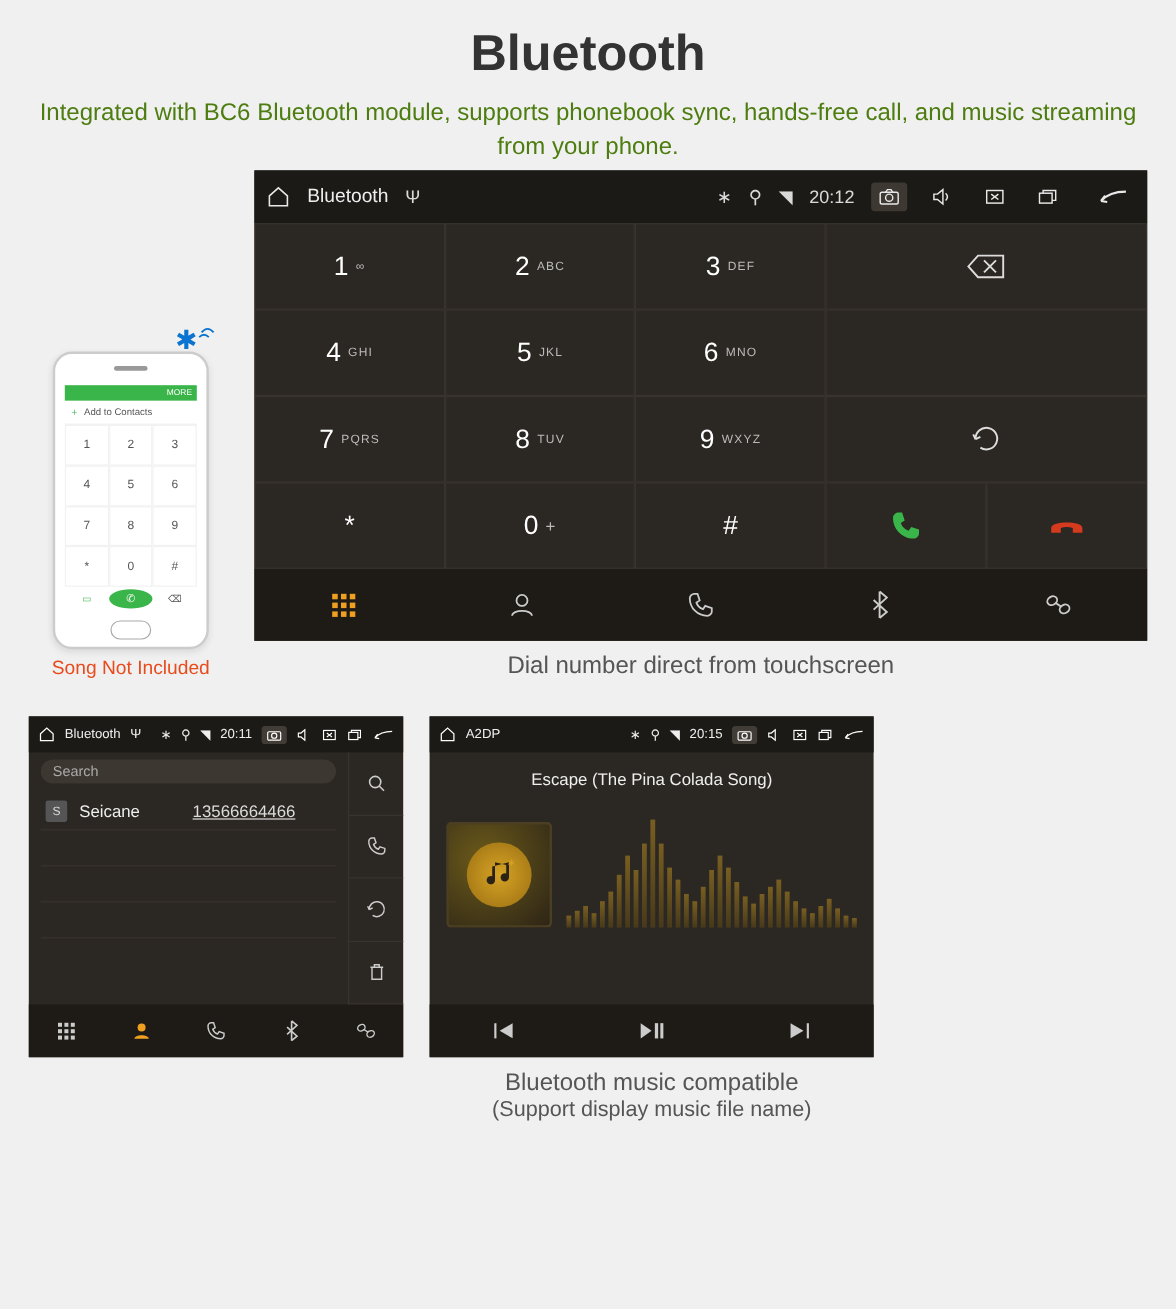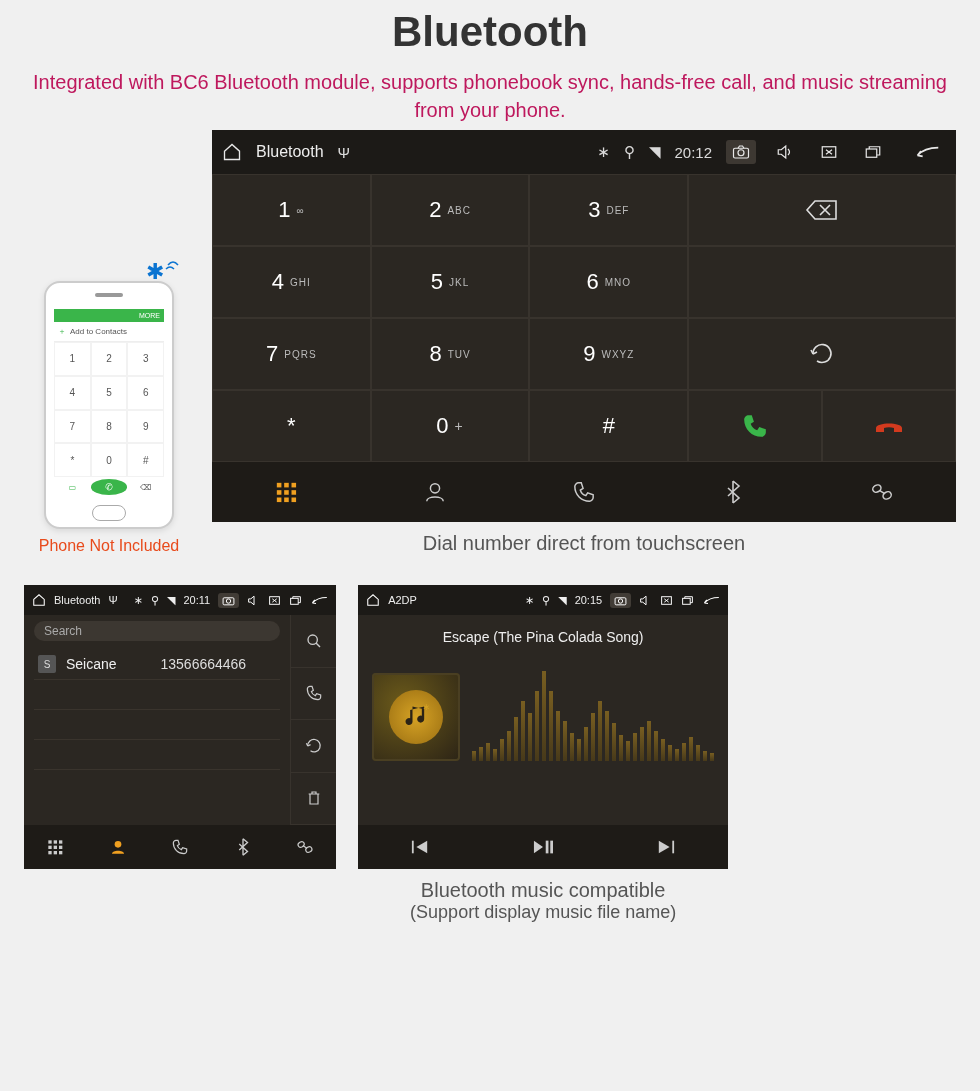--- a/index.html
+++ b/index.html
@@ -5,33 +5,33 @@
   * { box-sizing: border-box; margin: 0; padding: 0; }
   body {
     width: 980px;
     height: 1091px;
     background: #f0f0f0;
     font-family: Arial, Helvetica, sans-serif;
     color: #555;
     overflow: hidden;
   }
   .page {
-    padding: 8px 24px;
+    padding: 20px 24px;
   }
   .title {
     text-align: center;
     font-size: 42px;
     font-weight: bold;
     color: #333;
     margin-bottom: 12px;
   }
   .desc {
     text-align: center;
     font-size: 20px;
-    color: #be185d;
+    color: #4d7c0f;
     line-height: 1.4;
     margin-bottom: 6px;
   }
   .spec {
     text-align: center;
     font-size: 19px;
     color: #e84b1c;
     margin-bottom: 20px;
   }
   .spec span { margin: 0 12px; }
@@ -149,21 +149,21 @@
     font-size:12px; margin-bottom:8px;
   }
   .contact-row {
     display:flex; align-items:center; gap:10px; padding:6px 4px;
     border-bottom:1px solid #3a342d; font-size:14px;
   }
   .contact-badge {
     width:18px; height:18px; background:#555; color:#ddd; font-size:10px;
     display:flex; align-items:center; justify-content:center; border-radius:2px;
   }
-  .contact-num { margin-left:auto; color:#ddd; margin-right:30px;}
+  .contact-num { margin-left:auto; color:#ddd; margin-right:30px;text-decoration:underline;}
   .side-icons {
     width:46px; display:flex; flex-direction:column;
   }
   .side-icons div {
     flex:1; display:flex; align-items:center; justify-content:center;
     border-left:1px solid #38332d; border-bottom:1px solid #38332d;
     font-size:17px;
   }
   .tabbar-sm {
     display:flex; height:44px; background:#1e1b17;
@@ -245,21 +245,21 @@
           <div class="phone-bottom">
             <div style="color:#3ab54a">▭</div>
             <div>
                 <div class="phone-call">✆</div>
               </div>
             <div>⌫</div>
           </div>
         </div>
         <div class="phone-home"></div>
       </div>
-      <div class="phone-note">Phone Not Included</div>
+      <div class="phone-note">Song Not Included</div>
     </div>
 
     <div style="flex:1">
       <div class="device">
         <div class="statusbar">
           <span class="sb-icon">
             <svg width="20" height="20" viewBox="0 0 24 24" fill="none" stroke="#fff" stroke-width="1.6">
                 <path d="M3 11 L12 3 L21 11 V21 H3 Z"></path>
               </svg>
           </span>

